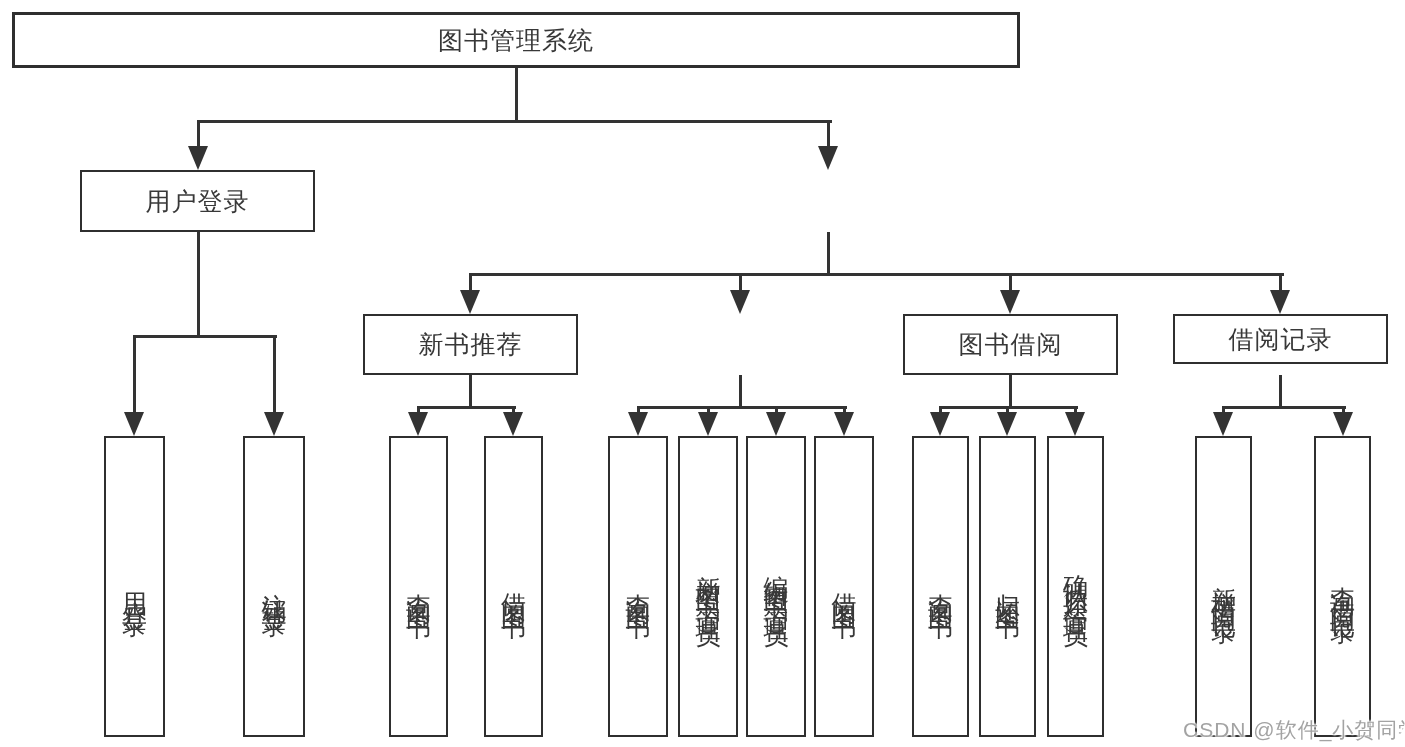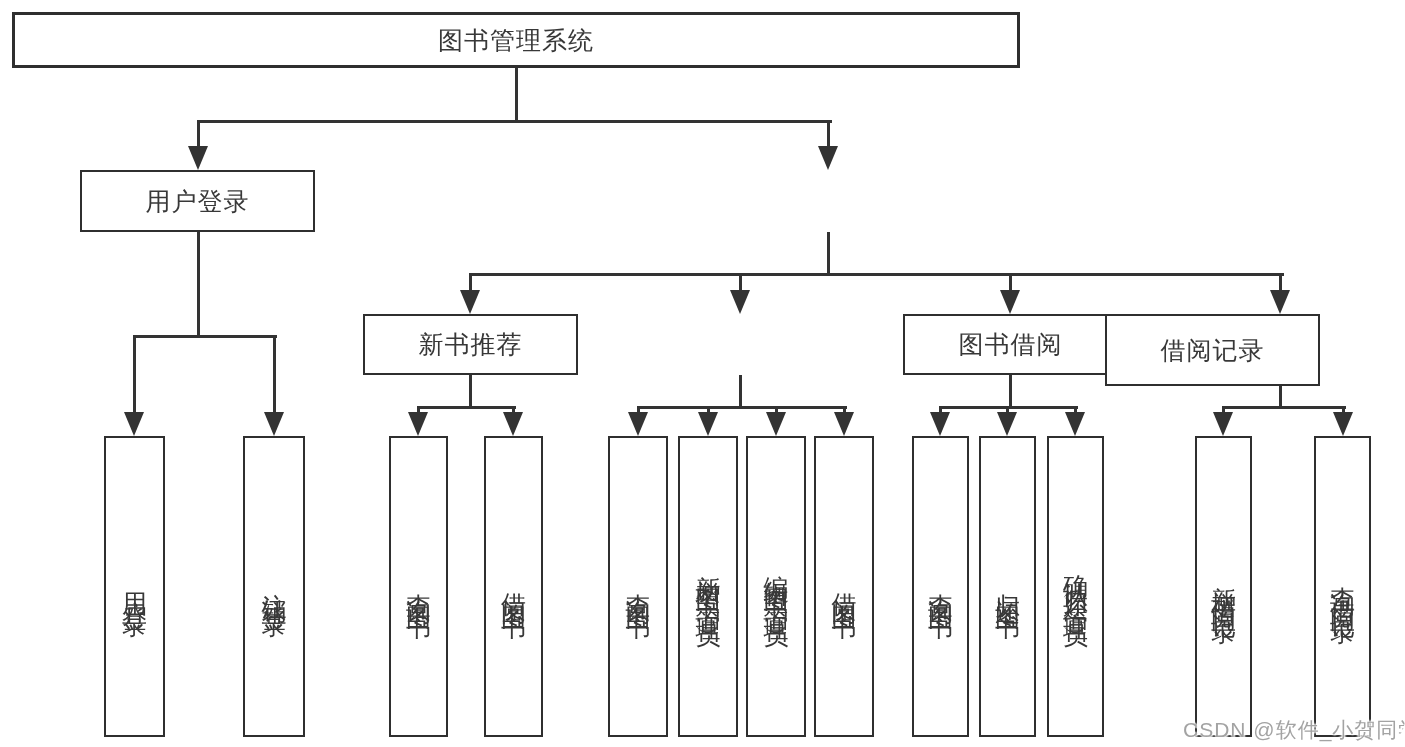--- a/index.html
+++ b/index.html
@@ -122,21 +122,21 @@
   <div class="node hbox" style="left:80px;top:170px;width:235px;height:62px">
     <span class="label">用户登录</span>
   </div>
 
   <div class="node hbox" style="left:363px;top:314px;width:215px;height:61px">
     <span class="label">新书推荐</span>
   </div>
   <div class="node hbox" style="left:903px;top:314px;width:215px;height:61px">
     <span class="label">图书借阅</span>
   </div>
-  <div class="node hbox" style="left:1105px;top:314px;width:215px;height:72px">
+  <div class="node hbox" style="left:1173px;top:314px;width:215px;height:50px">
     <span class="label">借阅记录</span>
   </div>
 
   <div class="node leaf" style="left:104px;top:436px;width:61px;height:301px">
     <span class="label">用户登录</span>
   </div>
   <div class="node leaf" style="left:243px;top:436px;width:62px;height:301px">
     <span class="label">注销登录</span>
   </div>
 

